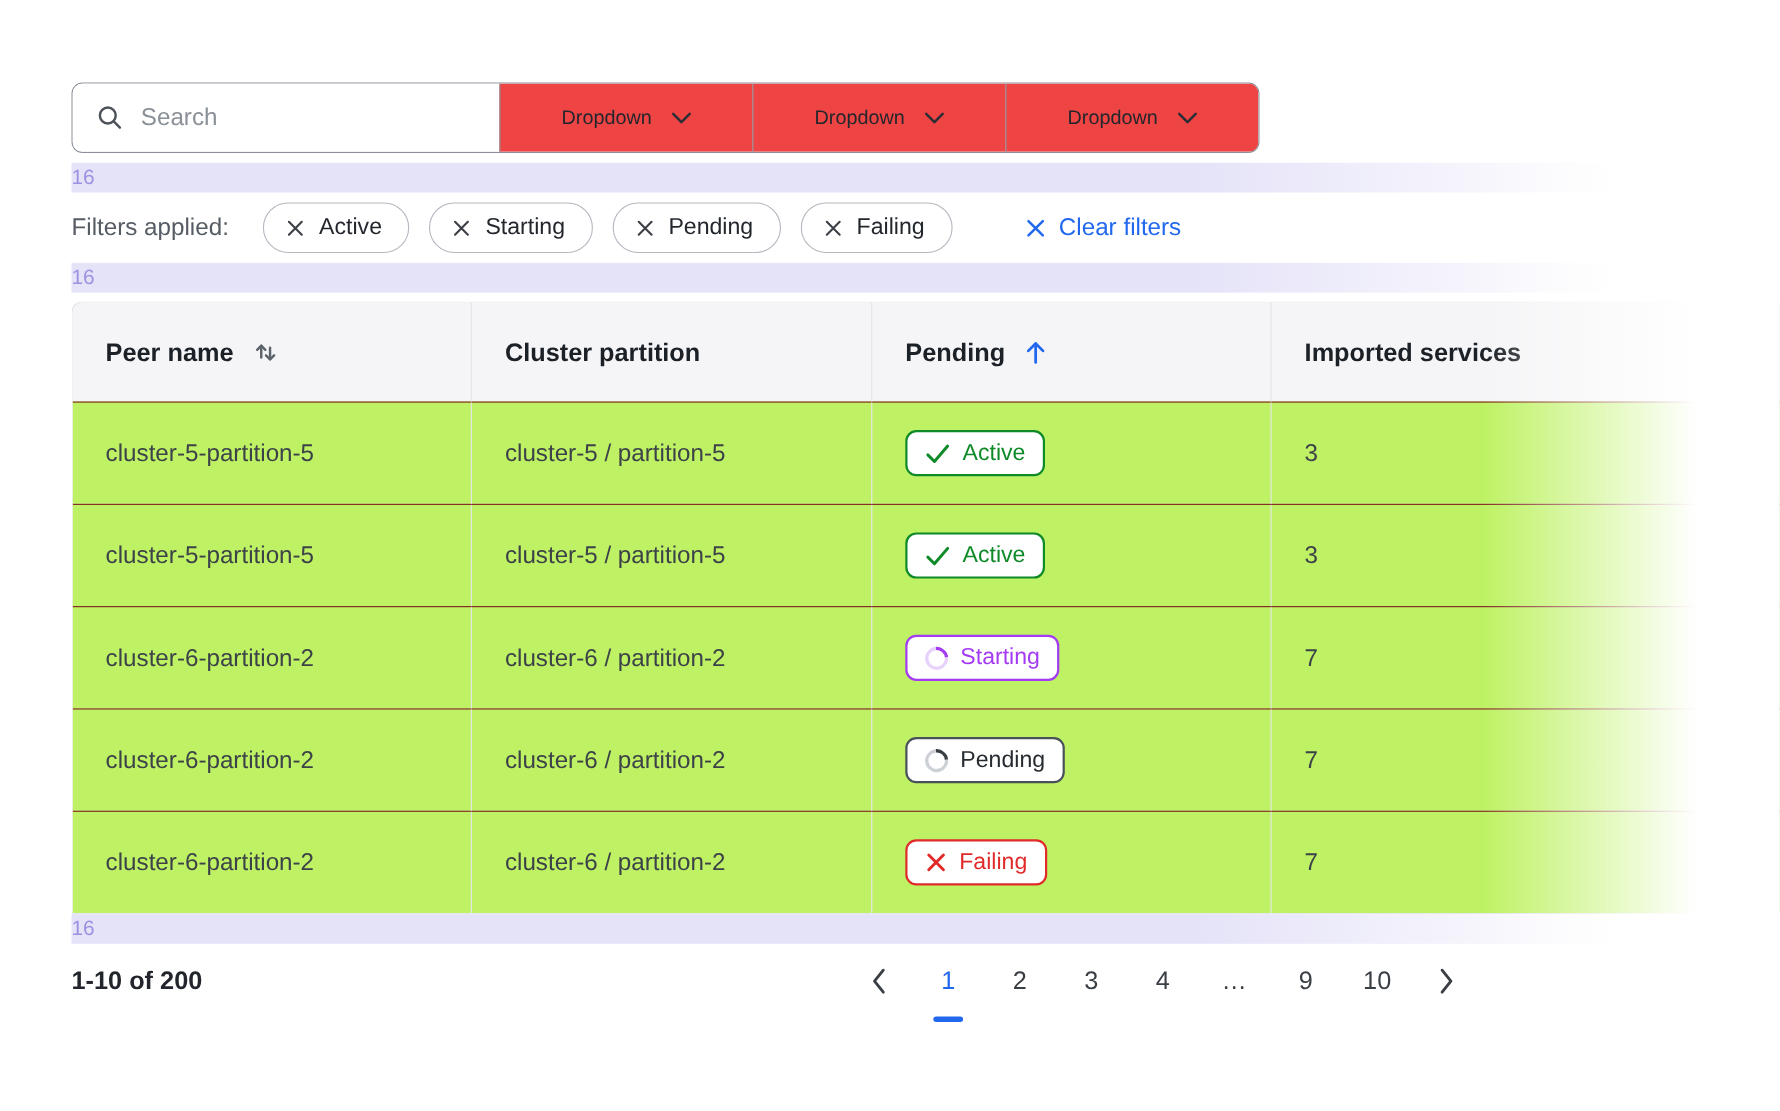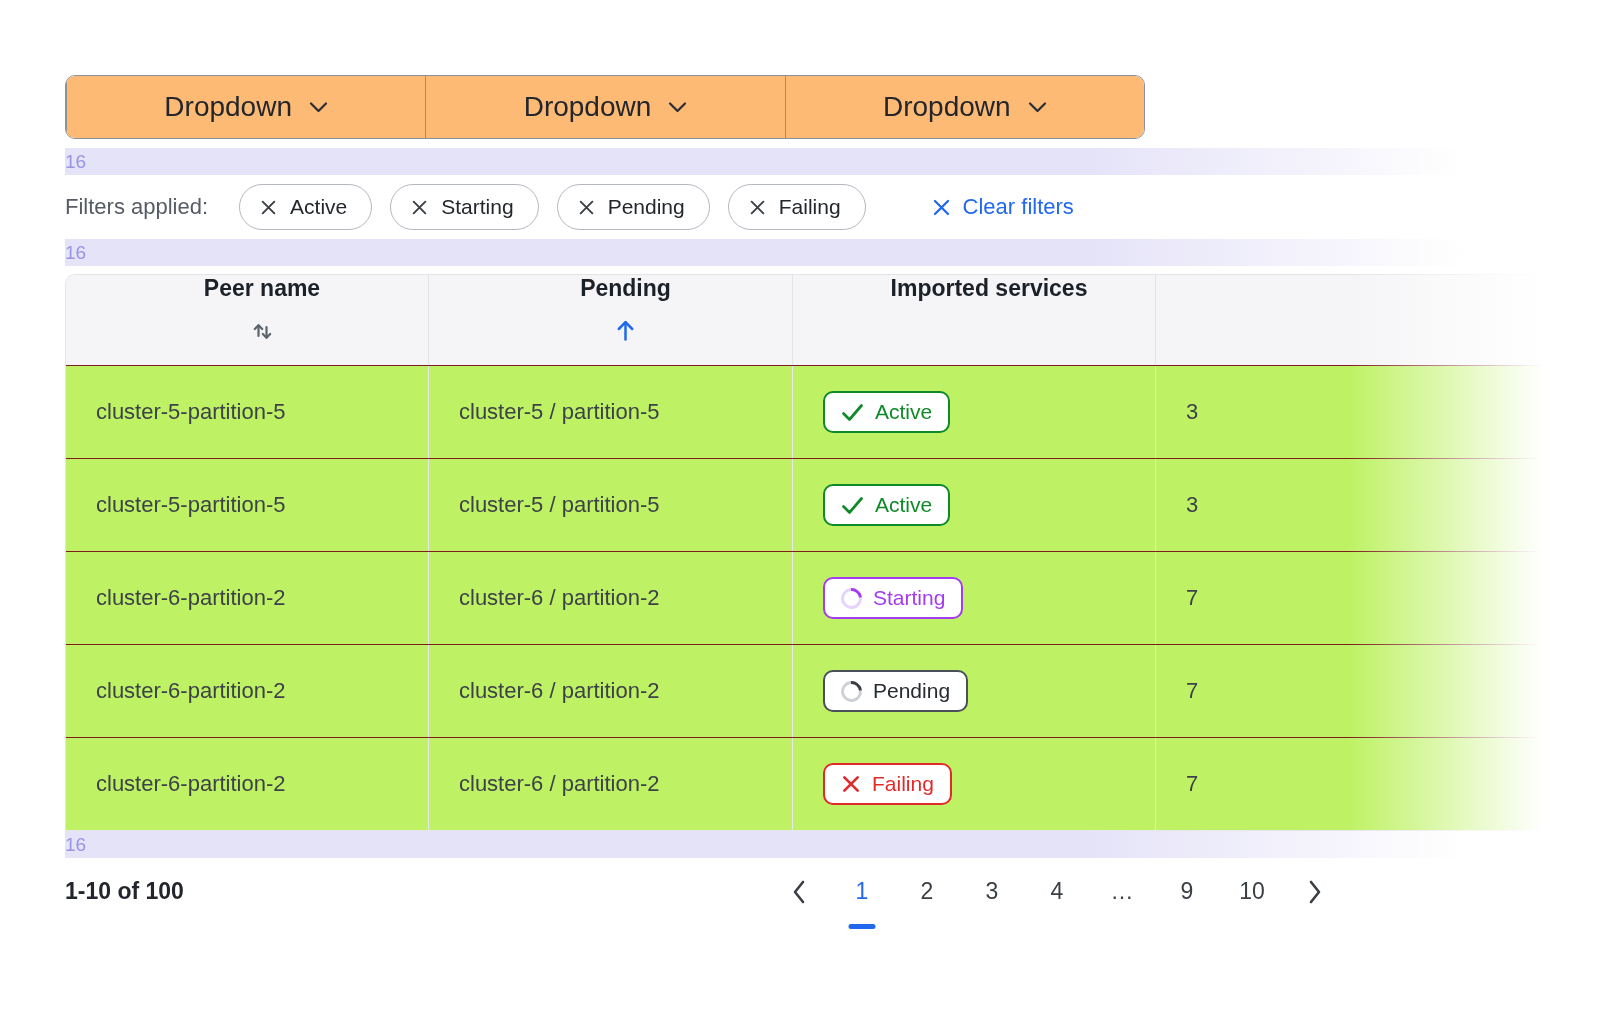--- a/index.html
+++ b/index.html
@@ -26,22 +26,22 @@
     overflow: hidden; background: #fff;
   }
   .search-box { flex: 0 0 388px; display: flex; align-items: center; gap: 15px; padding: 0 21px; background: #fff; }
   .search-box input {
     border: none; outline: none; width: 100%; background: transparent;
     font-size: 22px; color: #2a2e34; font-family: inherit;
   }
   .search-box input::placeholder { color: #8a9097; }
   .dd-btn {
     flex: 1; display: flex; align-items: center; justify-content: center; gap: 17px;
-    background: #fdba74; border-left: 1.5px solid #8b9099;
-    font-size: 28px; color: #23262c; cursor: pointer;
+    background: #ef4444; border-left: 1.5px solid #8b9099;
+    font-size: 18px; color: #23262c; cursor: pointer;
   }
 
   
   .spacer {
     width: 1460px; height: 27px;
     display: flex; align-items: center; justify-content: flex-start;
     font-size: 19px; color: #9a93e2;
     background: linear-gradient(90deg, #e5e3f8 70%, rgba(229,227,248,0) 97%);
   }
   .spacer.s1 { margin-top: 9px; }
@@ -70,21 +70,21 @@
   }
   .trow { display: grid; grid-template-columns: 363px 364px 363px 1fr; }
   .trow.head { background: #f5f5f7; height: 90px; }
   .trow.body { height: 93px; background: #bef264; border-top: 1px solid #7f1d1d; }
   .tcell {
     display: flex; align-items: center; padding-left: 30px;
     border-right: 1px solid #e6e7ea;
     font-size: 22px; color: #3d4248;
   }
   .tcell:last-child { border-right: none; }
-  .trow.head .tcell { font-weight: 700; color: #1c2127; gap: 16px; border-right: 1px solid #e3e4e8; font-size: 23px; flex-direction: column; }
+  .trow.head .tcell { font-weight: 700; color: #1c2127; gap: 16px; border-right: 1px solid #e3e4e8; font-size: 23px; }
 
   
   .badge {
     display: inline-flex; align-items: center; gap: 11px;
     border: 2px solid; border-radius: 10px; padding: 7px 16px;
     font-size: 21px; font-weight: 500; background: #fff;
   }
   .badge--active   { color: #0f8a29; border-color: #0f8a29; }
   .badge--starting { color: #a43bf2; border-color: #a43bf2; }
   .badge--pending  { color: #262b31; border-color: #4a505a; }
@@ -108,20 +108,29 @@
   .icon { display: inline-flex; align-items: center; }
 </style>
 </head>
 <body>
 
 <div class="fade-overlay"></div>
 
 <div class="page">
 
   <div class="toolbar">
+    <div class="search-box">
+      <span class="icon">
+        <svg width="26" height="26" viewBox="0 0 26 26" fill="none" stroke="#4d5259" stroke-width="2.2" stroke-linecap="round">
+          <circle cx="11" cy="11" r="7.2"></circle>
+            <path d="M16.4 16.4 L22 22"></path>
+        </svg>
+      </span>
+      <input type="text" placeholder="Search" style="">
+    </div>
     <div class="dd-btn">
       <span>Dropdown</span>
       <span class="icon">
         <svg width="19" height="12" viewBox="0 0 19 12" fill="none" stroke="#2a2e34" stroke-width="2.2" stroke-linecap="round" stroke-linejoin="round">
             <path d="M2 2.5 L9.5 10 L17 2.5"></path>
           </svg>
       </span>
     </div>
     <div class="dd-btn">
       <span>Dropdown</span>
@@ -205,20 +214,23 @@
         <span class="icon">
           <svg width="27" height="27" viewBox="0 0 27 27" fill="none" stroke="#5d636b" stroke-width="2.2" stroke-linecap="round" stroke-linejoin="round">
             <path d="M9.5 18 V7.5"></path>
               <path d="M5.8 11 L9.5 7.2 L13.2 11"></path>
             <path d="M17.5 9 V19.5"></path>
               <path d="M13.8 16 L17.5 19.8 L21.2 16"></path>
           </svg>
         </span>
       </div>
       <div class="tcell">
+        <span>Cluster partition</span>
+      </div>
+      <div class="tcell">
         <span>Pending</span>
         <span class="icon">
           <svg width="23" height="25" viewBox="0 0 23 25" fill="none" stroke="#2268ef" stroke-width="2.5" stroke-linecap="round" stroke-linejoin="round">
             <path d="M11.5 21.5 V4.5"></path>
               <path d="M4.8 11 L11.5 4.2 L18.2 11"></path>
           </svg>
         </span>
       </div>
       <div class="tcell">
         <span>Imported services</span>
@@ -296,21 +308,21 @@
       </div>
       <div class="tcell">7</div>
     </div>
   </div>
 
   <div class="spacer s3">
     <span>16</span>
   </div>
 
   <div class="pagination">
-    <span class="pg-summary">1-10 of 100</span>
+    <span class="pg-summary">1-10 of 200</span>
     <div class="pg-controls">
       <span class="pg-chev">
         <svg width="16" height="26" viewBox="0 0 16 26" fill="none" stroke="#3a3f45" stroke-width="2.6" stroke-linecap="round" stroke-linejoin="round">
             <path d="M12 3 L4 13 L12 23"></path>
           </svg>
       </span>
       <span class="pg-item active">1</span>
       <span class="pg-item">2</span>
       <span class="pg-item">3</span>
       <span class="pg-item">4</span>

